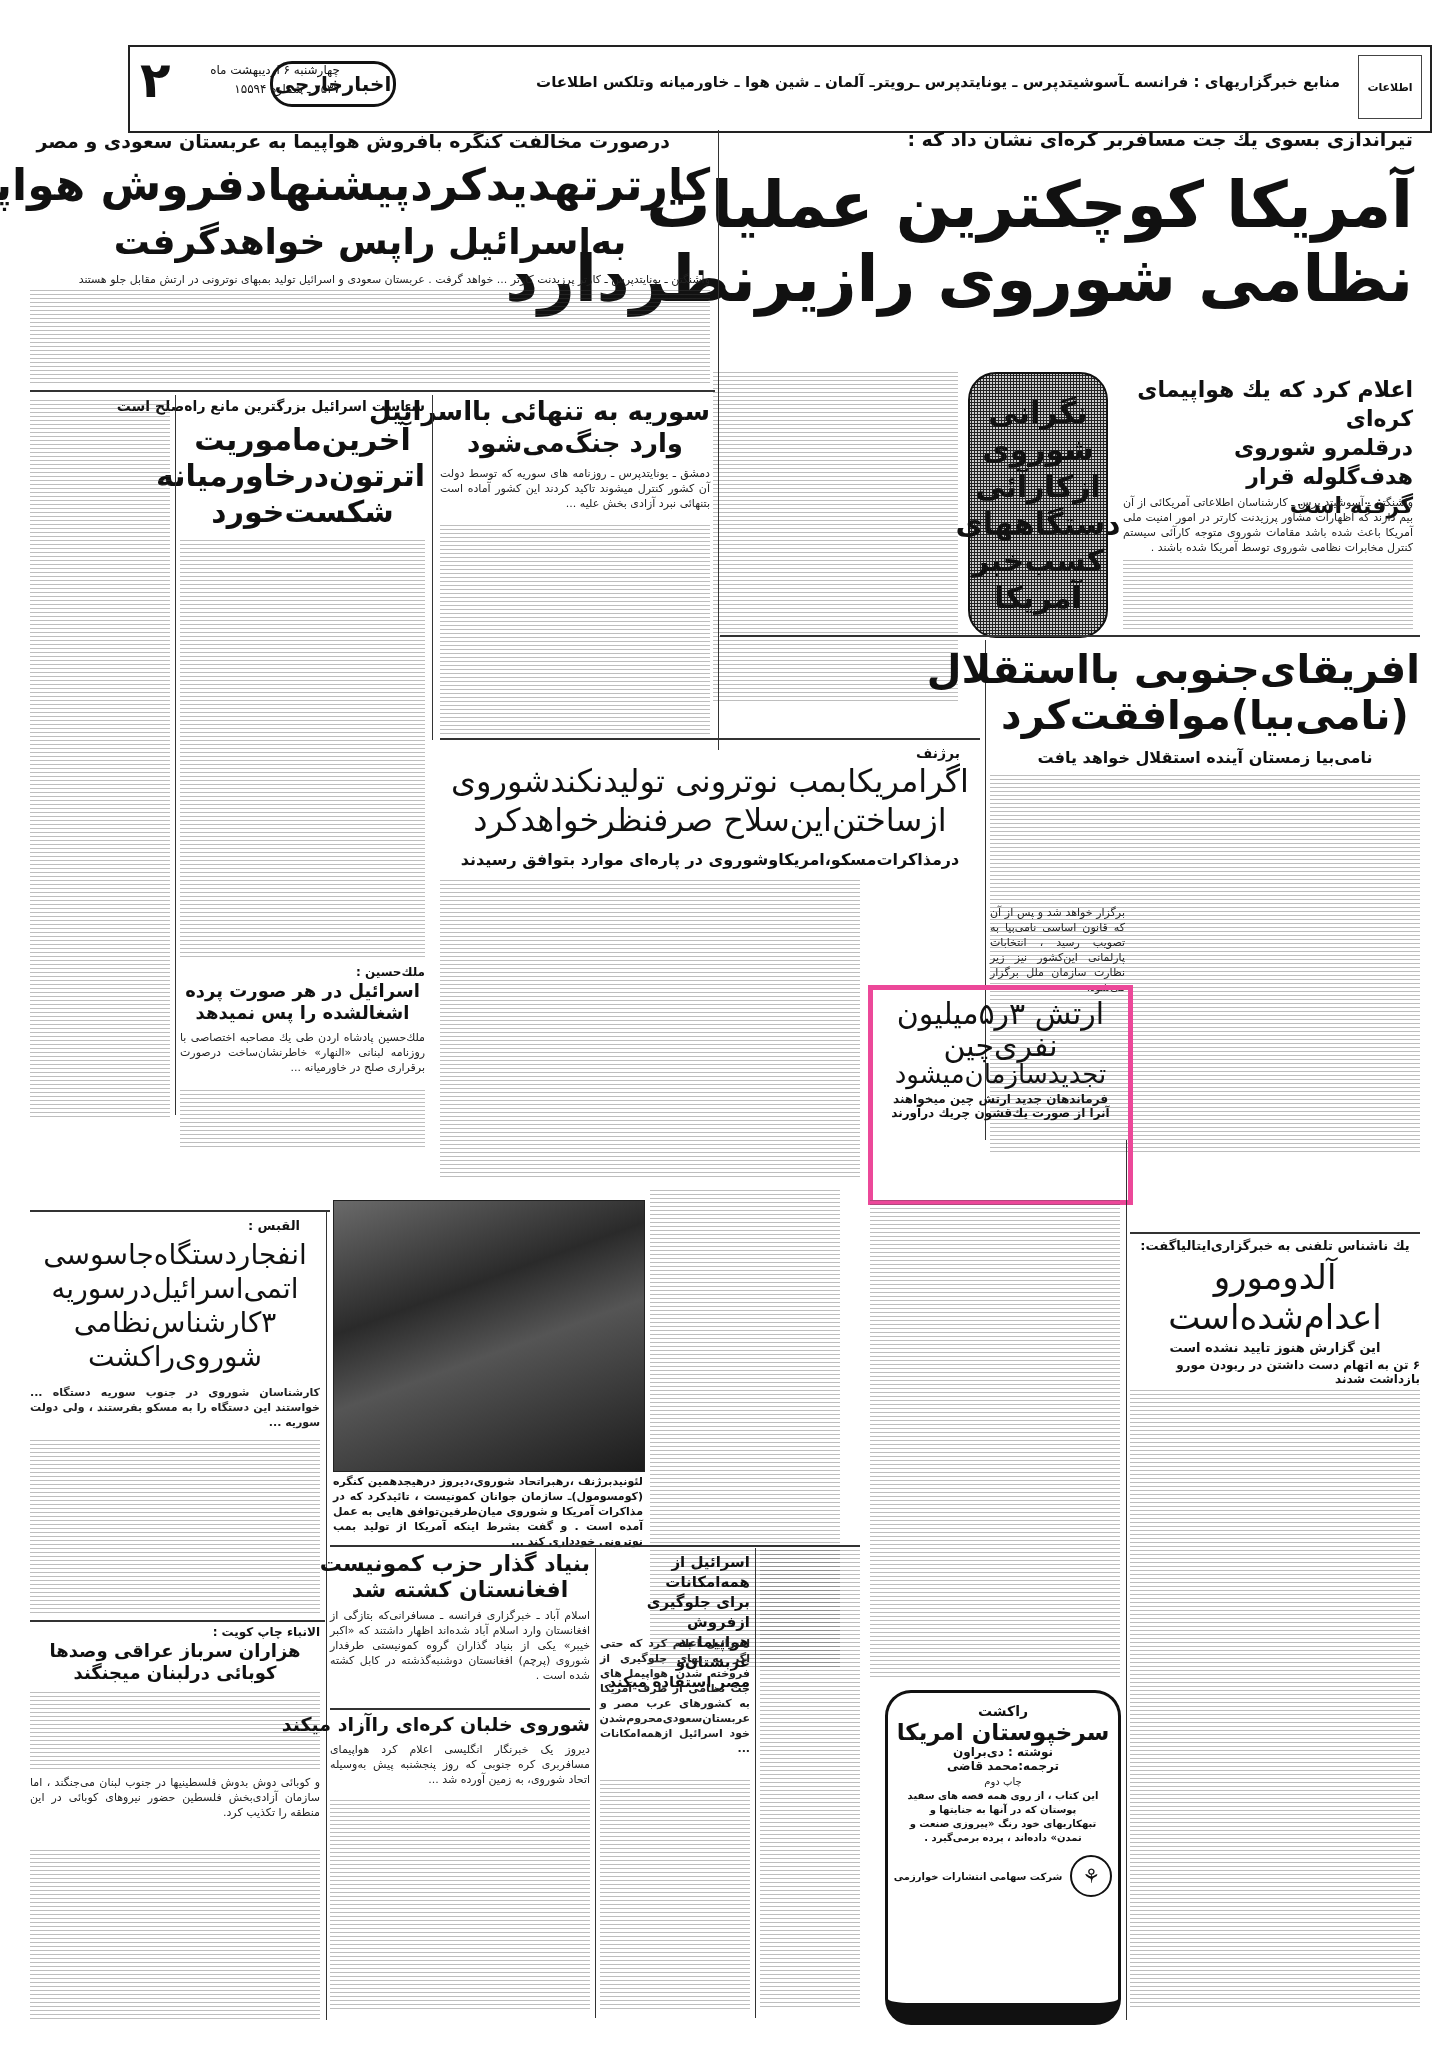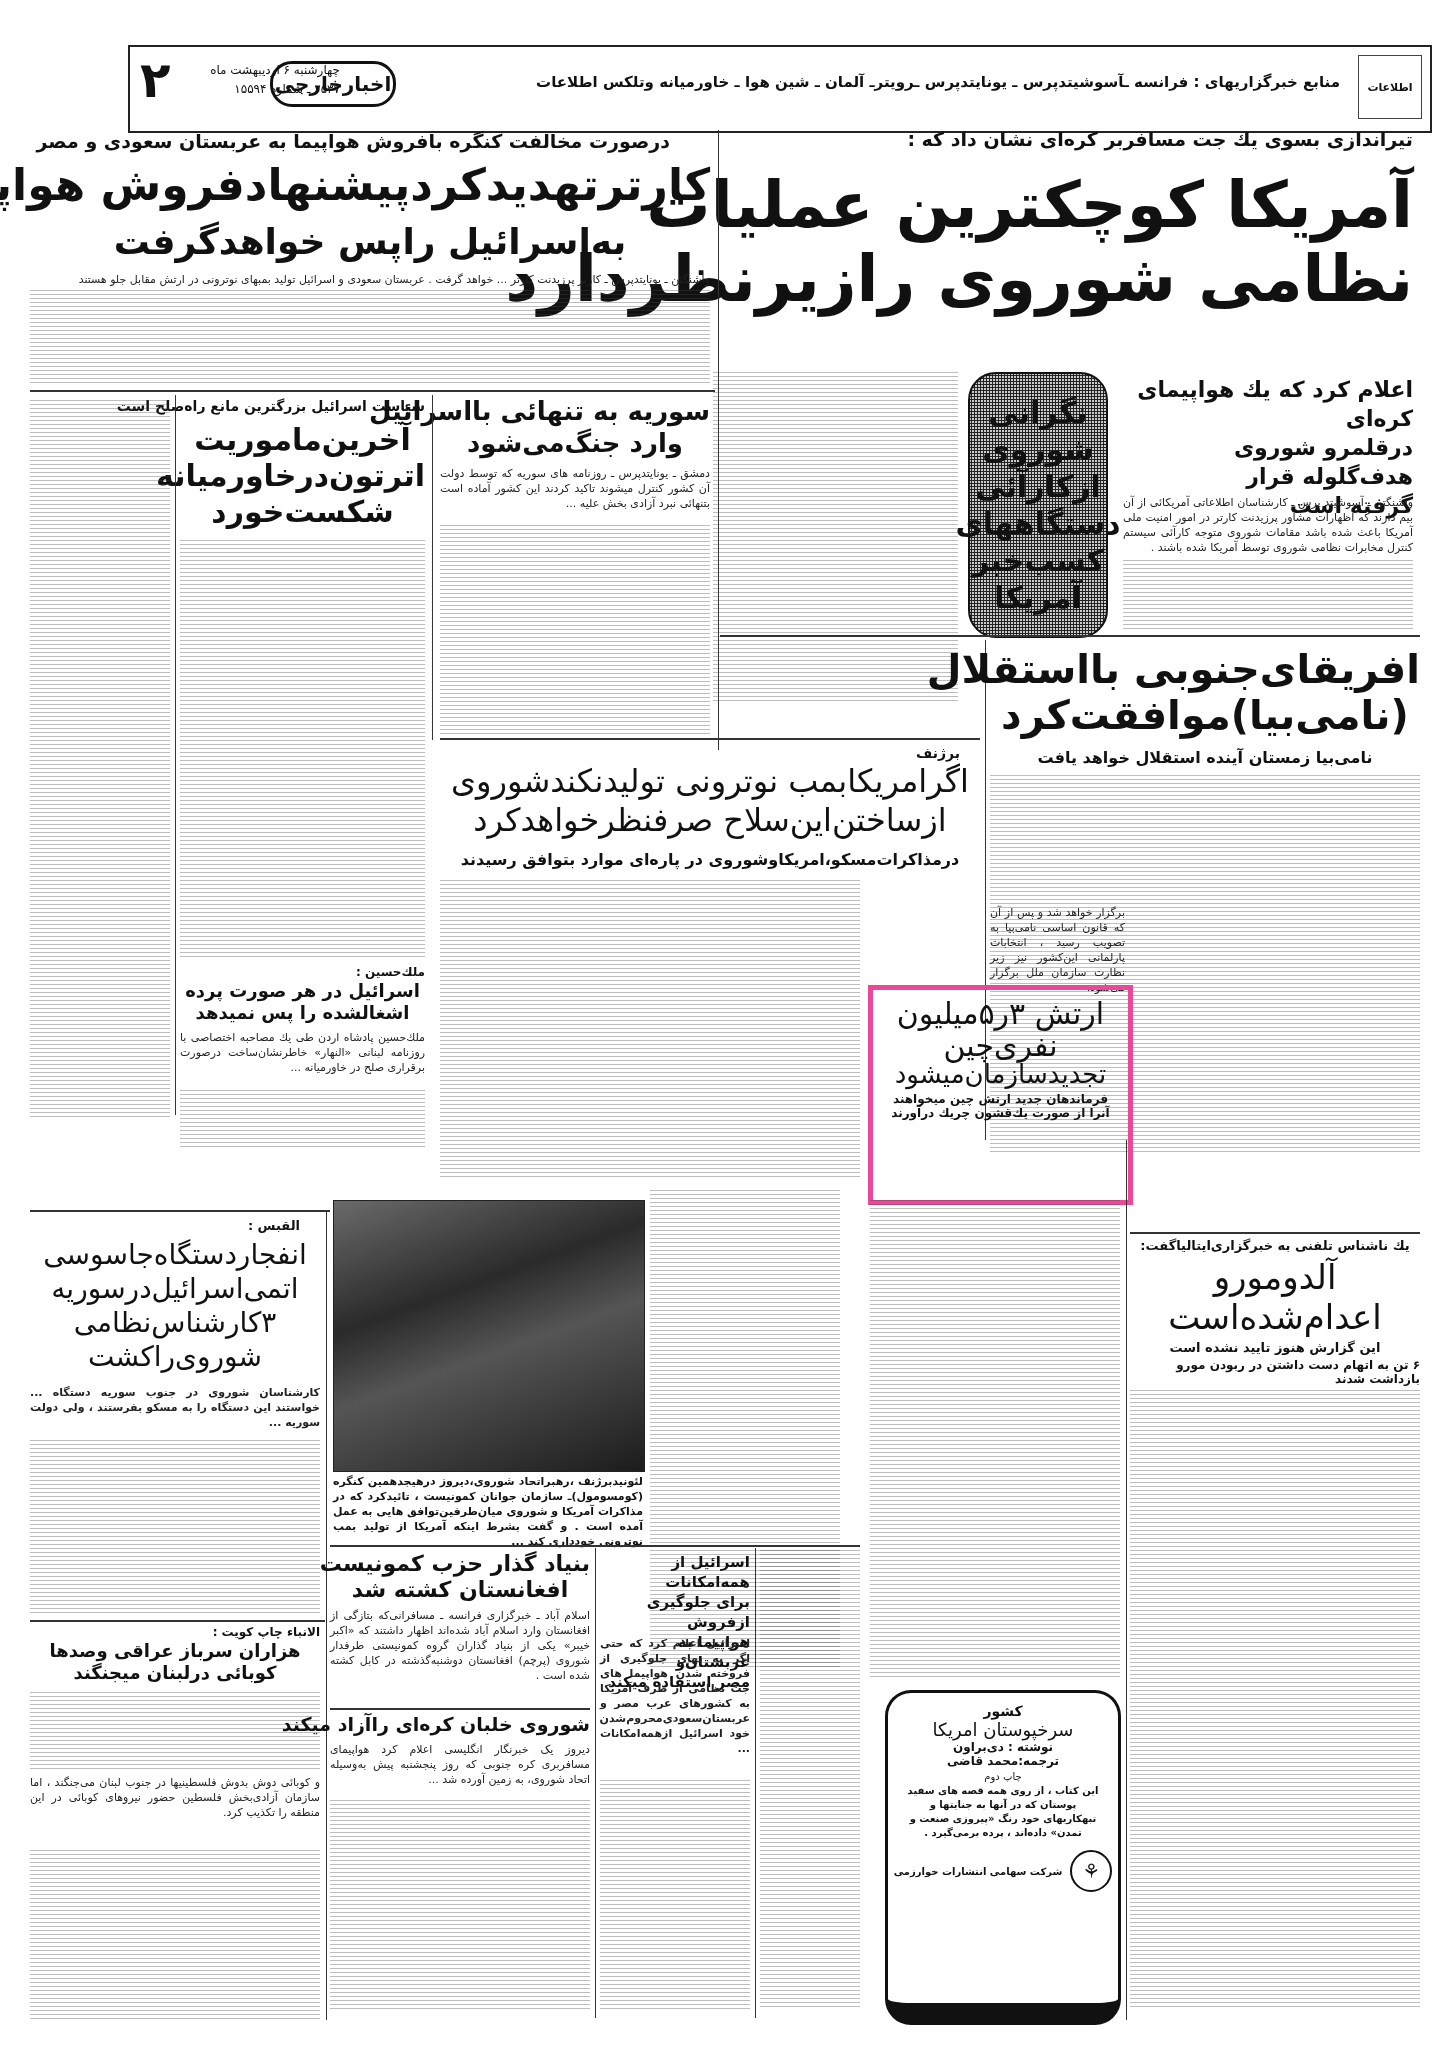--- a/index.html
+++ b/index.html
@@ -173,22 +173,22 @@
 <div class="abs body-text" style="left:600px; top:1636px; width:150px; font-weight:bold;">اسرائیل اعلام کرد که حتی اگر به بهای جلوگیری از فروخته شدن هواپیما های جت نظامی از طرف آمریکا به کشورهای عرب مصر و عربستان‌سعودی‌محروم‌شدن خود اسرائیل ازهمه‌امکانات ...</div>
 <div class="abs col-text" style="left:600px; top:1780px; width:150px; height:230px;"></div>
 <div class="rule-v" style="left:755px; top:1548px; height:470px;"></div>
 <div class="abs col-text" style="left:760px; top:1550px; width:100px; height:460px;"></div>
 
 <div class="abs headline" style="left:330px; top:1715px; width:260px; font-size:19px;">شوروی خلبان کره‌ای راآزاد میکند</div>
 <div class="abs body-text" style="left:330px; top:1742px; width:260px;">دیروز یک خبرنگار انگلیسی اعلام کرد هواپیمای مسافربری کره جنوبی که روز پنجشنبه پیش به‌وسیله اتحاد شوروی، به زمین آورده شد ...</div>
 <div class="abs col-text" style="left:330px; top:1800px; width:260px; height:210px;"></div>
 
 <div class="abs ad-box" style="left:885px; top:1690px; width:230px; height:310px;">
-  <div style="font-size:14px; font-weight:bold; margin-top:10px;">کشور</div>
-  <div style="font-size:18px; font-weight:400;">سرخپوستان امریکا</div>
+  <div style="font-size:14px; font-weight:bold; margin-top:10px;">راکشت</div>
+  <div style="font-size:23px; font-weight:700;">سرخپوستان امریکا</div>
   <div style="font-size:12px; font-weight:bold;">نوشته : دی‌براون</div>
   <div style="font-size:12px; font-weight:bold;">ترجمه:محمد قاضی</div>
   <div style="font-size:10px; margin-top:3px;">چاپ دوم</div>
   <div style="font-size:10px; font-weight:bold; line-height:14px; padding:2px 14px; text-align:center;">این کتاب ، از روی همه قصه های سفید پوستان که در آنها به جنایتها و تبهکاریهای خود رنگ «پیروزی صنعت و تمدن» داده‌اند ، پرده برمی‌گیرد .</div>
   <div style="display:flex; align-items:center; justify-content:center; gap:8px; margin-top:8px;">
     <div style="width:38px; height:38px; border:2px solid #111; border-radius:50%; display:flex; align-items:center; justify-content:center; font-size:20px;">⚘</div>
     <div style="font-size:10px; font-weight:bold;">شرکت سهامی انتشارات خوارزمی</div>
   </div>
 </div>
 

